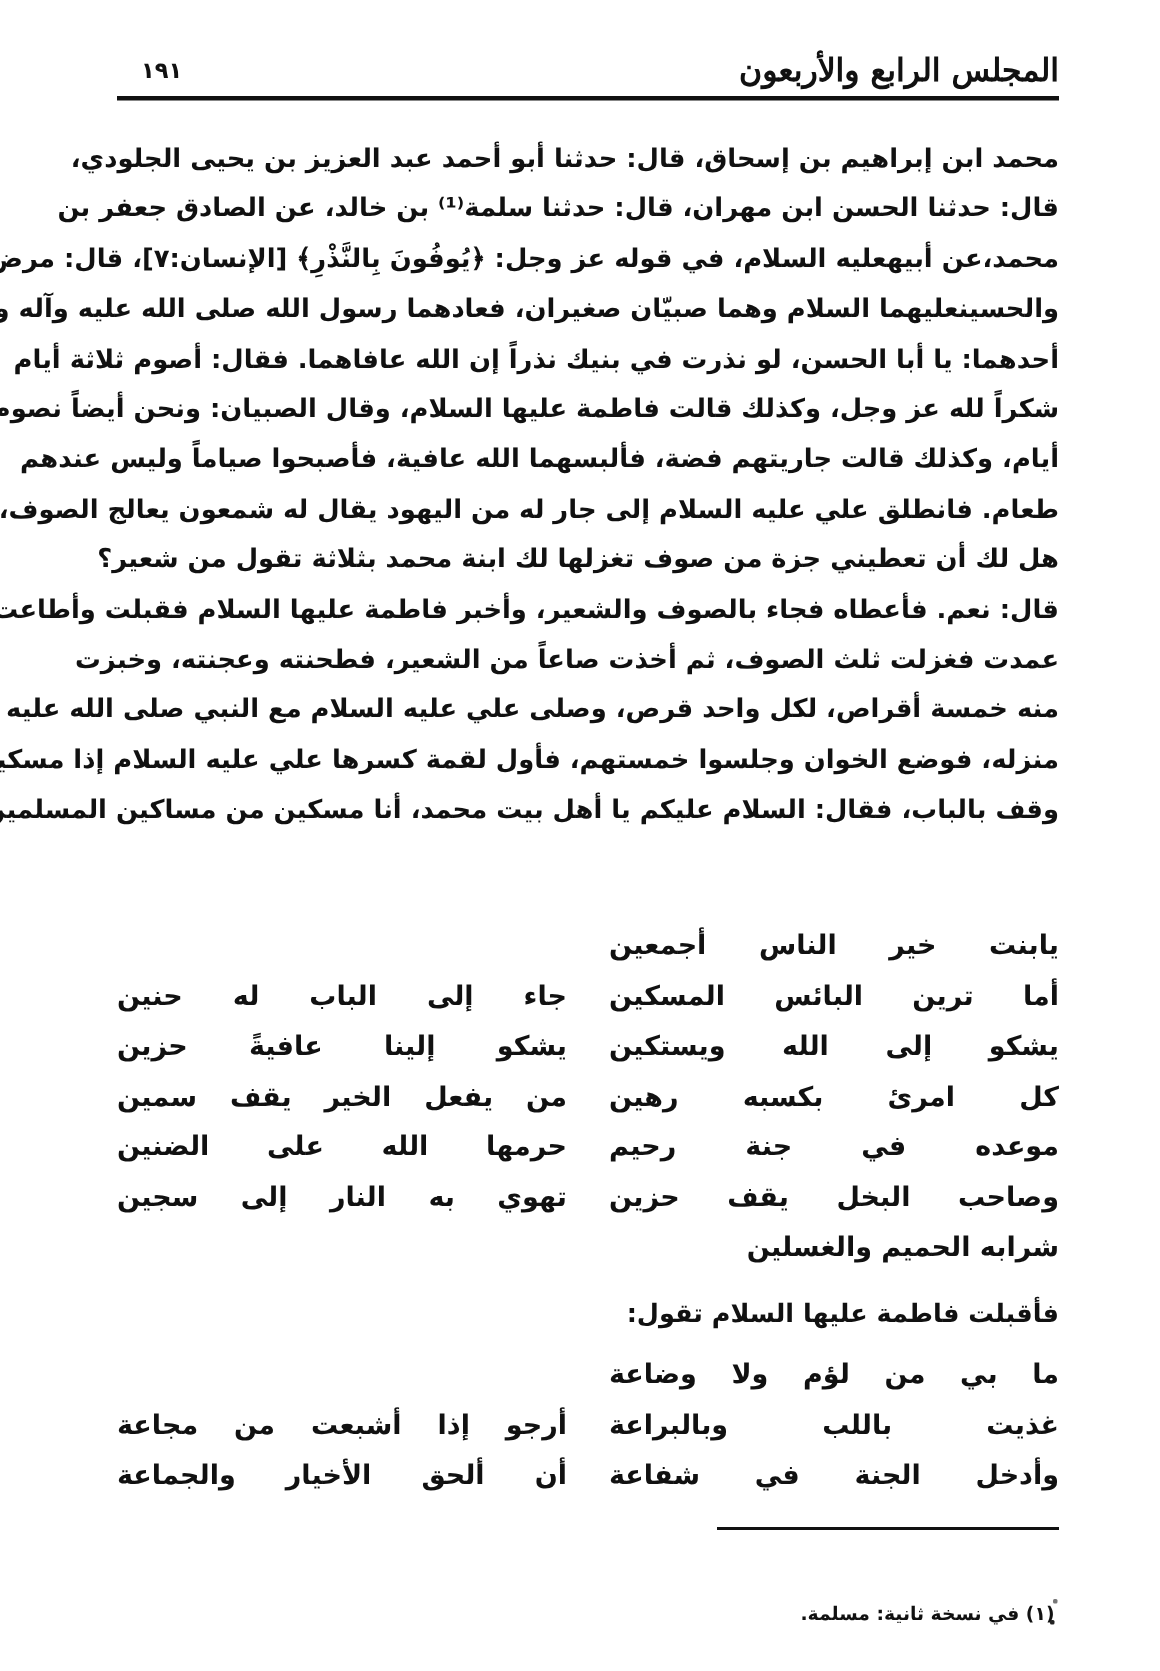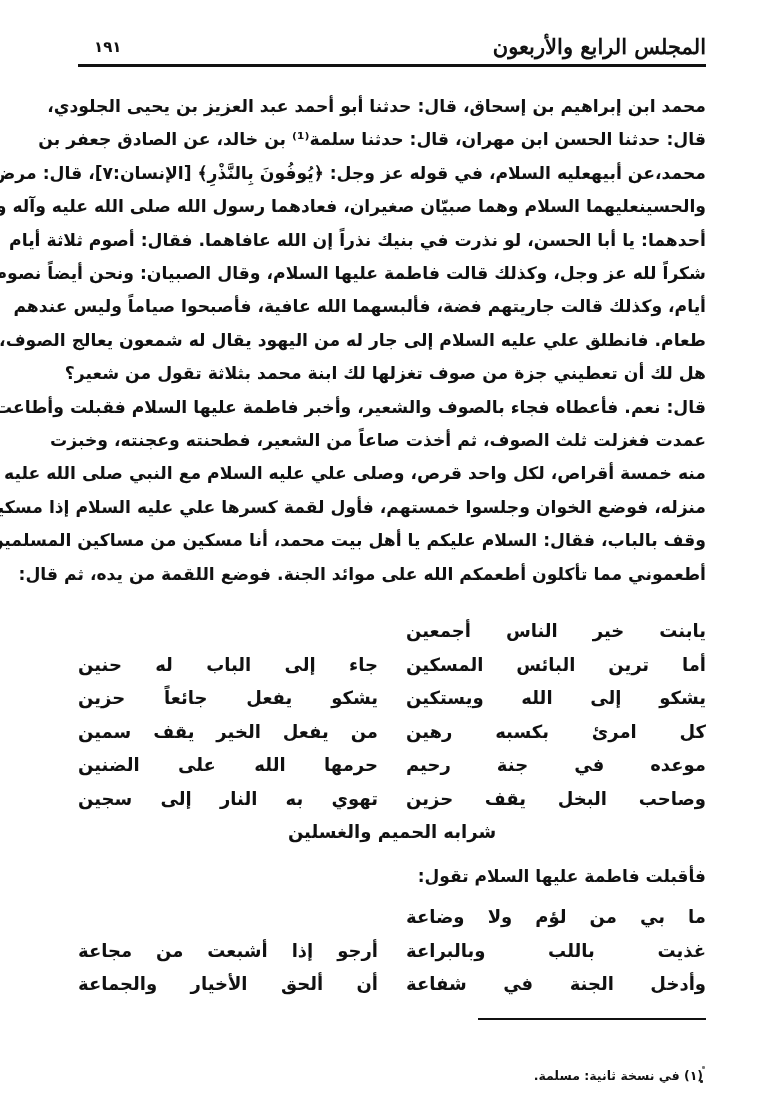--- a/index.html
+++ b/index.html
@@ -30,21 +30,21 @@
       font-weight: bold;
     }
     .prose .line { display: block; white-space: nowrap; text-align: justify; text-align-last: justify; }
     .prose .line.last { text-align-last: right; }
     .poem {
       position: absolute; left: 78px; width: 628px; direction: rtl;
       font-family: "DejaVu Sans", sans-serif; font-size: 18px; font-weight: bold;
     }
     .poem .verse { height: 33.5px; display: flex; flex-direction: row; justify-content: space-between; }
     .poem .hemi { width: 300px; white-space: nowrap; text-align: justify; text-align-last: justify; }
-    .poem .center { text-align: center; height: 33.5px; }
+    .poem .center { text-align: right; height: 33.5px; }
     .poem1 { top: 620px; }
     .intro {
       position: absolute; left: 78px; width: 628px; top: 866px; direction: rtl;
       font-family: "DejaVu Sans", sans-serif; font-size: 17px; font-weight: bold; padding-right: 0;
     }
     .intro span { display: inline-block; margin-right: 0; }
     .poem2 { top: 906px; }
     .footnote-rule {
       position: absolute; left: 478px; top: 1018px; width: 228px; height: 2px; background: #111;
     }
@@ -73,34 +73,33 @@
     <span class="line">أحدهما: يا أبا الحسن، لو نذرت في بنيك نذراً إن الله عافاهما. فقال: أصوم ثلاثة أيام</span>
     <span class="line">شكراً لله عز وجل، وكذلك قالت فاطمة عليها السلام، وقال الصبيان: ونحن أيضاً نصوم ثلاثة</span>
     <span class="line">أيام، وكذلك قالت جاريتهم فضة، فألبسهما الله عافية، فأصبحوا صياماً وليس عندهم</span>
     <span class="line">طعام. فانطلق علي عليه السلام إلى جار له من اليهود يقال له شمعون يعالج الصوف، فقال:</span>
     <span class="line">هل لك أن تعطيني جزة من صوف تغزلها لك ابنة محمد بثلاثة تقول من شعير؟</span>
     <span class="line">قال: نعم. فأعطاه فجاء بالصوف والشعير، وأخبر فاطمة عليها السلام فقبلت وأطاعت، ثم</span>
     <span class="line">عمدت فغزلت ثلث الصوف، ثم أخذت صاعاً من الشعير، فطحنته وعجنته، وخبزت</span>
     <span class="line">منه خمسة أقراص، لكل واحد قرص، وصلى علي عليه السلام مع النبي صلى الله عليه وآله المغرب، ثم أتى</span>
     <span class="line">منزله، فوضع الخوان وجلسوا خمستهم، فأول لقمة كسرها علي عليه السلام إذا مسكين قد</span>
     <span class="line">وقف بالباب، فقال: السلام عليكم يا أهل بيت محمد، أنا مسكين من مساكين المسلمين،</span>
-    <span class="line last">أطعموني مما تأكلون أطعمكم الله على موائد الجنة. فوضع اللقمة من يده، ثم قال:</span>
   </div>
 
   <div class="poem poem1">
     <div class="verse">
       <span class="hemi">يابنت خير الناس أجمعين</span>
     </div>
     <div class="verse">
       <span class="hemi">أما ترين البائس المسكين</span>
       <span class="hemi">جاء إلى الباب له حنين</span>
     </div>
     <div class="verse">
       <span class="hemi">يشكو إلى الله ويستكين</span>
-      <span class="hemi">يشكو يفعل جائعاً حزين</span>
+      <span class="hemi">يشكو إلينا عافيةً حزين</span>
     </div>
     <div class="verse">
       <span class="hemi">كل امرئ بكسبه رهين</span>
       <span class="hemi">من يفعل الخير يقف سمين</span>
     </div>
     <div class="verse">
       <span class="hemi">موعده في جنة رحيم</span>
       <span class="hemi">حرمها الله على الضنين</span>
     </div>
     <div class="verse">

